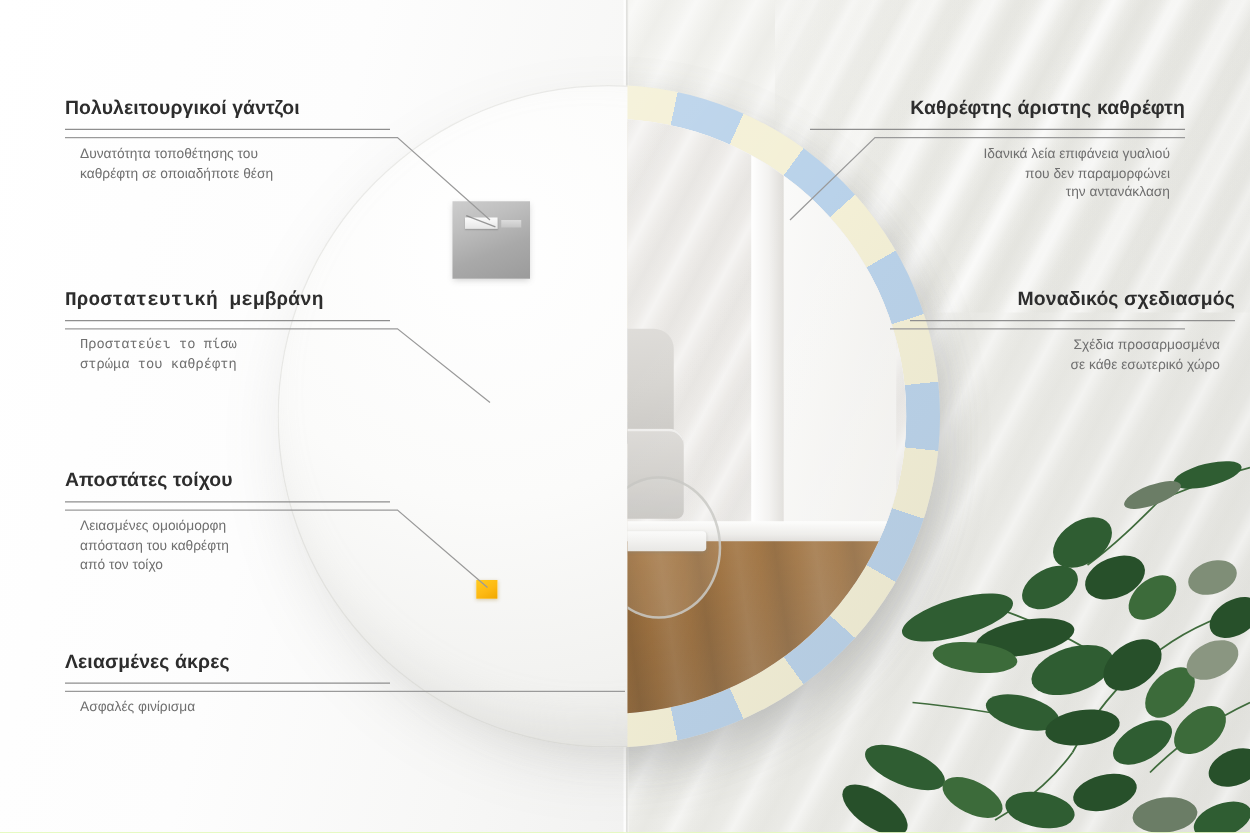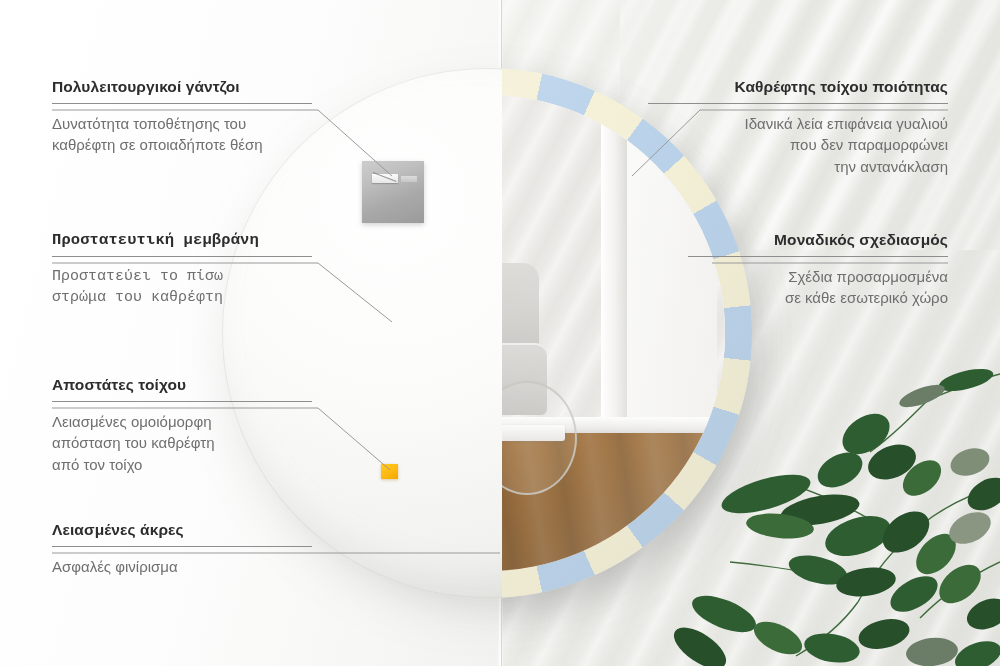--- a/index.html
+++ b/index.html
@@ -324,22 +324,22 @@
     color: #2d2d2d;
     letter-spacing: .1px;
     white-space: nowrap;
   }
   .callout .rule {
     height: 1px;
     background: #8e8e8e;
     margin-bottom: 9px;
   }
   .callout p {
-    margin: 0;
-    font-size: 15px;
+    margin: 12px;
+    font-size: 11px;
     line-height: 1.42;
     color: #6f6f6f;
     white-space: pre-line;
   }
   .callout.left  { text-align: left; }
   .callout.right { text-align: right; }
 
   
   .connectors {
     position: absolute;
@@ -472,27 +472,27 @@
 από τον τοίχο</p>
   </div>
 
   <div class="callout left" style="left:52px; top:521px; width:260px;">
     <h3>Λειασμένες άκρες</h3>
     <div class="rule"></div>
     <p>Ασφαλές φινίρισμα</p>
   </div>
 
   <div class="callout right" style="left:648px; top:78px; width:300px;">
-    <h3>Καθρέφτης τοίχου ποιότητας</h3>
+    <h3>Καθρέφτης άριστης καθρέφτη</h3>
     <div class="rule"></div>
     <p>Ιδανικά λεία επιφάνεια γυαλιού
 που δεν παραμορφώνει
 την αντανάκλαση</p>
   </div>
 
-  <div class="callout right" style="left:688px; top:231px; width:260px;">
+  <div class="callout right" style="left:728px; top:231px; width:260px;">
     <h3>Μοναδικός σχεδιασμός</h3>
     <div class="rule"></div>
     <p>Σχέδια προσαρμοσμένα
 σε κάθε εσωτερικό χώρο</p>
   </div>
 
 </div>
 
 </body></html>

